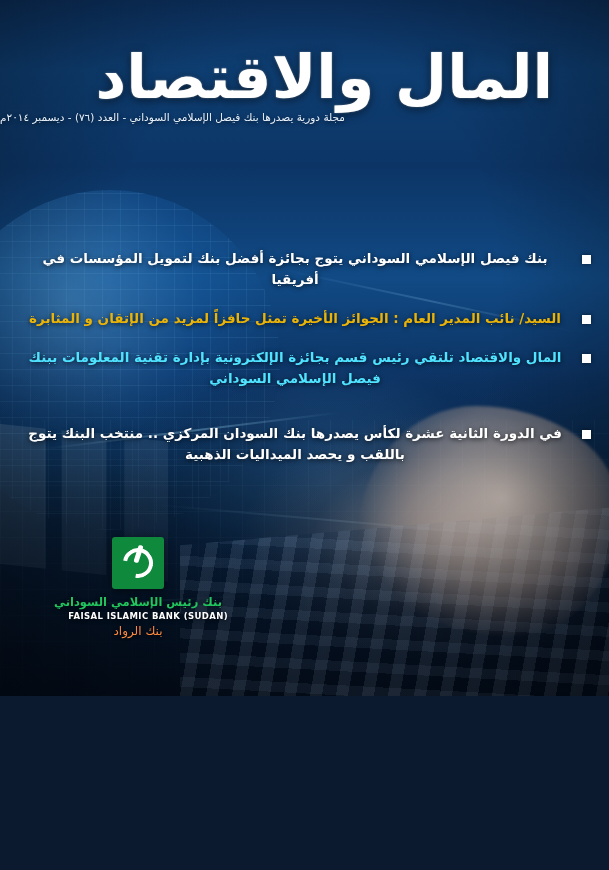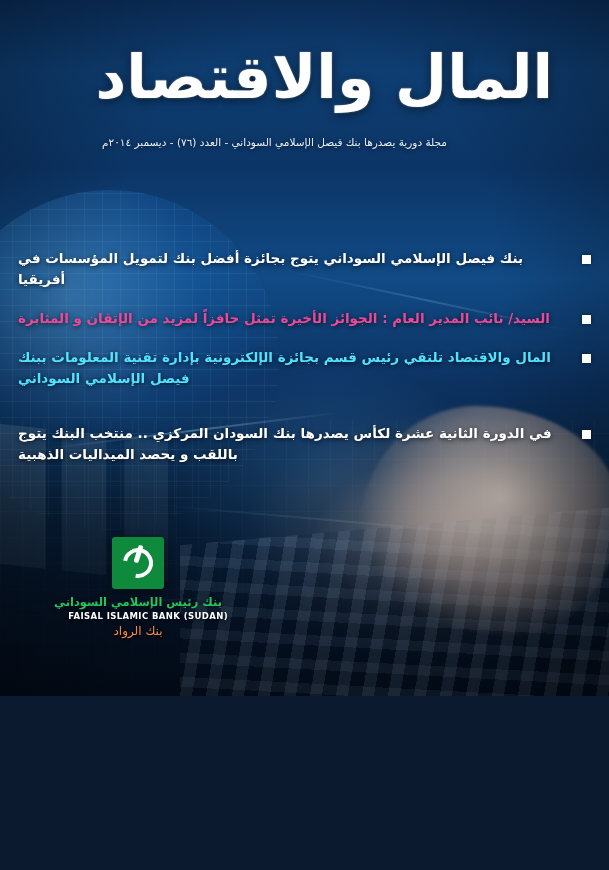--- a/index.html
+++ b/index.html
@@ -134,23 +134,23 @@
     letter-spacing: -1px;
     line-height: 1.05;
     text-align: right;
     padding-right: 30px;
     text-shadow: 0 2px 10px rgba(0,0,0,0.55), 0 0 2px rgba(255,255,255,0.5);
   }
   .mag-sub {
     direction: rtl;
     color: #e9f2fb;
     font-size: 10.5px;
-    text-align: center;
+    text-align: left;
     padding-right: 34px;
-    margin-top: 27px;
+    margin-top: 2px;
     letter-spacing: 0.2px;
     text-shadow: 0 1px 4px rgba(0,0,0,0.6);
   }
 
   
   .headlines {
     position: absolute;
     top: 248px;
     right: 18px;
     left: 18px;
@@ -166,30 +166,30 @@
   .bullet {
     flex: 0 0 auto;
     width: 9px;
     height: 9px;
     margin-top: 7px;
     background: #ffffff;
     box-shadow: 0 0 4px rgba(0,0,0,0.5);
   }
   .headline-text {
     flex: 1 1 auto;
-    text-align: left;
+    text-align: center;
     font-size: 13.5px;
     font-weight: 700;
     line-height: 1.55;
     letter-spacing: 0.2px;
     text-shadow: 0 1px 5px rgba(0,0,0,0.75);
   }
   .hl-white  { color: #ffffff; }
   .hl-yellow { color: #ffe14d; }
-  .hl-red    { color: #ec4899; }
+  .hl-red    { color: #eab308; }
   .hl-cyan   { color: #4fe3ff; }
   .spaced { letter-spacing: 2.2px; }
   .spaced2 { letter-spacing: 1.4px; }
 
   .hl-block-5 { margin-top: 34px; }
 
   
   .logo {
     position: absolute;
     left: 48px;

